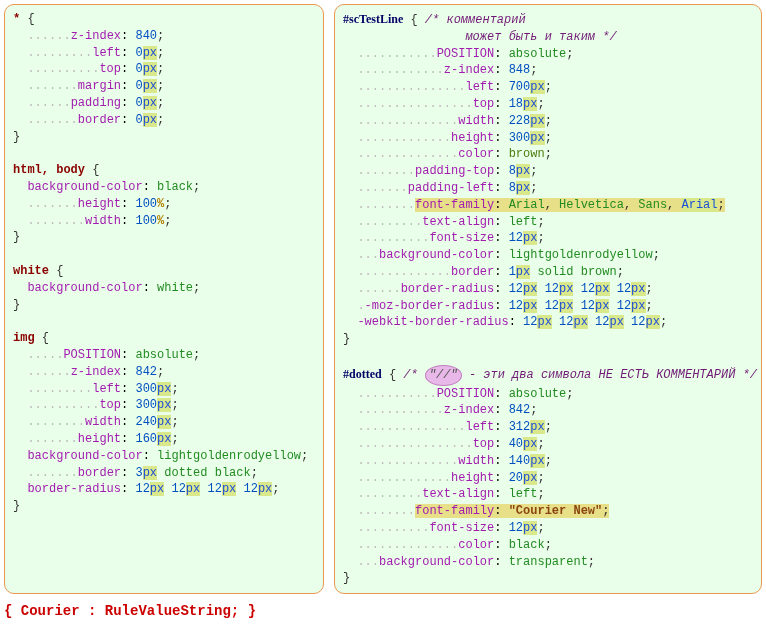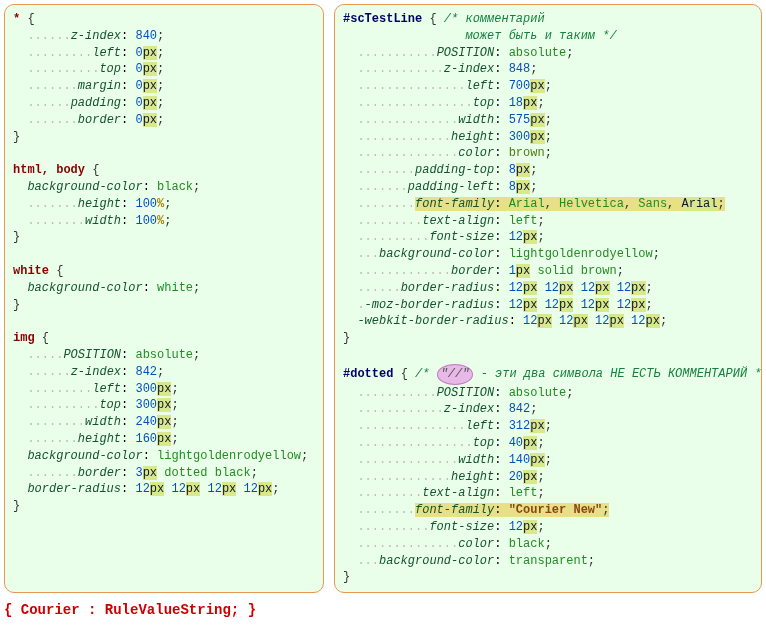--- a/index.html
+++ b/index.html
@@ -20,31 +20,31 @@
   border: 1px solid #e89850;
   border-radius: 10px;
   padding: 6px 8px;
   line-height: 1.4;
   white-space: pre;
   overflow: hidden;
 }
 .panel-left { width: 320px; }
 .panel-right { flex: 1; }
 .sel { color: #8b0000; font-weight: bold; }
-.sel-id { color: #006; font-weight: bold; }
+.sel-id { color: #006; font-weight: bold; font-family: Liberation Serif, serif; }
 .brace { color: #333; }
 .dots { color: #bbb; }
-.prop { color: #14532d; font-style: italic; }
+.prop { color: #a21caf; }
 .num { color: #0050c0; }
-.unit { background: #d9e88a; color: #0f172a; }
+.unit { background: #d9e88a; color: #1d4ed8; }
 .val { color: #228b22; }
 .kw { color: #4d7c0f; }
 .pct { color: #b08000; font-weight: bold; }
 .semi { color: #333; }
-.comment { color: #15803d; font-style: italic; }
+.comment { color: #701a75; font-style: italic; }
 .quote { color: #8b4513; font-weight: bold; }
 .hl { background: #e8e088; }
 .circle {
   display: inline-block;
   background: #e8b8e8;
   border: 1px solid #c080c0;
   border-radius: 50%;
   padding: 1px 3px;
   font-style: italic;
   color: #555;
@@ -85,21 +85,21 @@
   <span class="dots"></span><span class="prop">background-color</span>: <span class="val">lightgoldenrodyellow</span><span class="semi">;</span>
   <span class="dots">.......</span><span class="prop">border</span>: <span class="num">3</span><span class="unit">px</span> <span class="val">dotted black</span><span class="semi">;</span>
   <span class="dots"></span><span class="prop">border-radius</span>: <span class="num">12</span><span class="unit">px</span> <span class="num">12</span><span class="unit">px</span> <span class="num">12</span><span class="unit">px</span> <span class="num">12</span><span class="unit">px</span><span class="semi">;</span>
 <span class="brace">}</span></div>
   <div class="panel panel-right" id="panel-right"><span class="sel-id">#scTestLine</span> <span class="brace">{</span> <span class="comment">/* комментарий</span>
                  <span class="comment">может быть и таким */</span>
   <span class="dots">...........</span><span class="prop">POSITION</span>: <span class="val">absolute</span><span class="semi">;</span>
   <span class="dots">............</span><span class="prop">z-index</span>: <span class="num">848</span><span class="semi">;</span>
   <span class="dots">...............</span><span class="prop">left</span>: <span class="num">700</span><span class="unit">px</span><span class="semi">;</span>
   <span class="dots">................</span><span class="prop">top</span>: <span class="num">18</span><span class="unit">px</span><span class="semi">;</span>
-  <span class="dots">..............</span><span class="prop">width</span>: <span class="num">575</span><span class="unit">px</span><span class="semi">;</span>
+  <span class="dots">..............</span><span class="prop">width</span>: <span class="num">228</span><span class="unit">px</span><span class="semi">;</span>
   <span class="dots">.............</span><span class="prop">height</span>: <span class="num">300</span><span class="unit">px</span><span class="semi">;</span>
   <span class="dots">..............</span><span class="prop">color</span>: <span class="kw">brown</span><span class="semi">;</span>
   <span class="dots">........</span><span class="prop">padding-top</span>: <span class="num">8</span><span class="unit">px</span><span class="semi">;</span>
   <span class="dots">.......</span><span class="prop">padding-left</span>: <span class="num">8</span><span class="unit">px</span><span class="semi">;</span>
   <span class="dots">........</span><span class="hl"><span class="prop">font-family</span>: <span class="val">Arial</span><span class="semi">, </span><span class="val">Helvetica</span><span class="semi">, </span><span class="val">Sans</span><span class="semi">, </span><span class="unit">Arial</span><span class="semi">;</span></span>
   <span class="dots">.........</span><span class="prop">text-align</span>: <span class="val">left</span><span class="semi">;</span>
   <span class="dots">..........</span><span class="prop">font-size</span>: <span class="num">12</span><span class="unit">px</span><span class="semi">;</span>
   <span class="dots">...</span><span class="prop">background-color</span>: <span class="val">lightgoldenrodyellow</span><span class="semi">;</span>
   <span class="dots">.............</span><span class="prop">border</span>: <span class="num">1</span><span class="unit">px</span> <span class="val">solid brown</span><span class="semi">;</span>
   <span class="dots">......</span><span class="prop">border-radius</span>: <span class="num">12</span><span class="unit">px</span> <span class="num">12</span><span class="unit">px</span> <span class="num">12</span><span class="unit">px</span> <span class="num">12</span><span class="unit">px</span><span class="semi">;</span>

